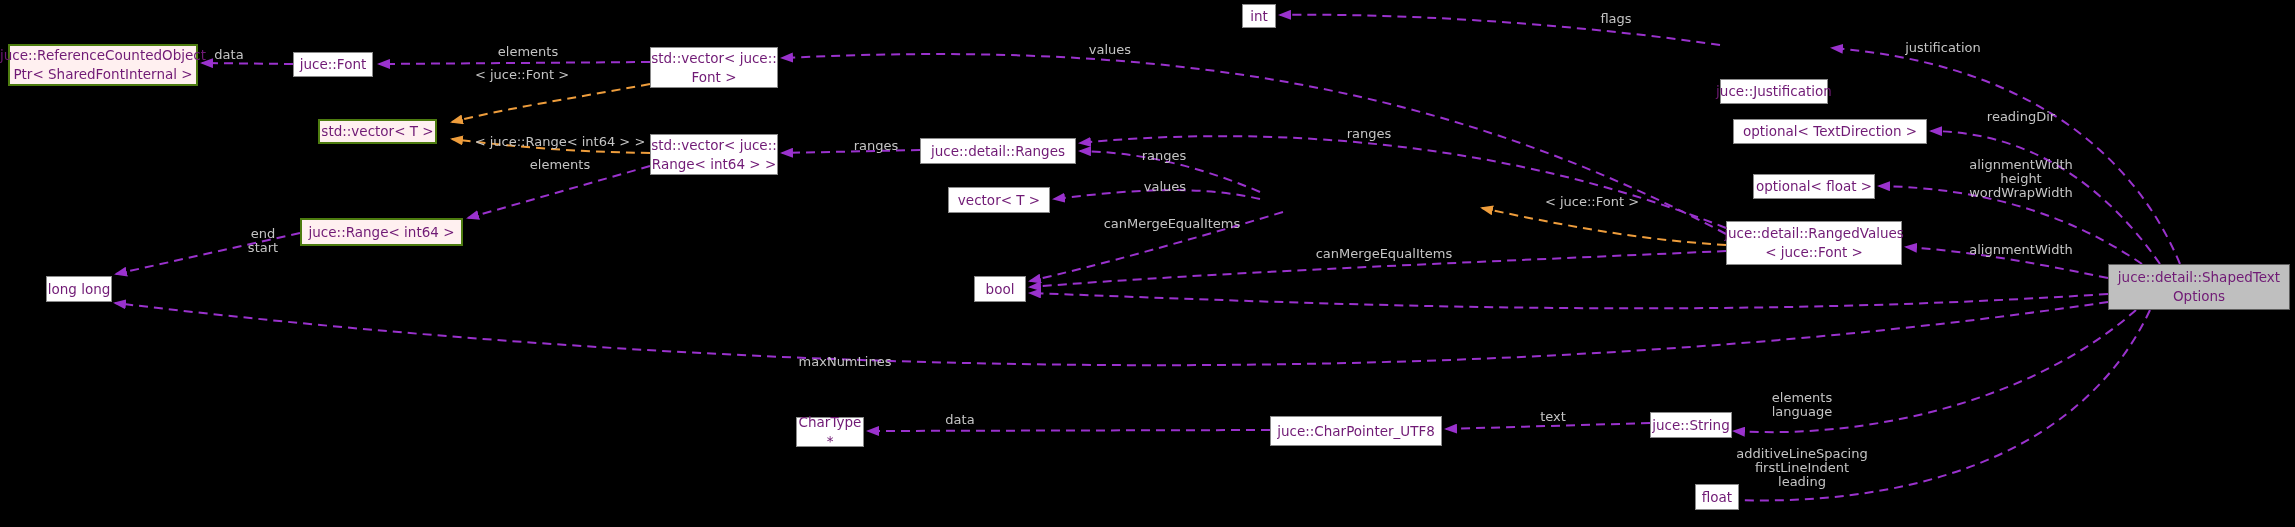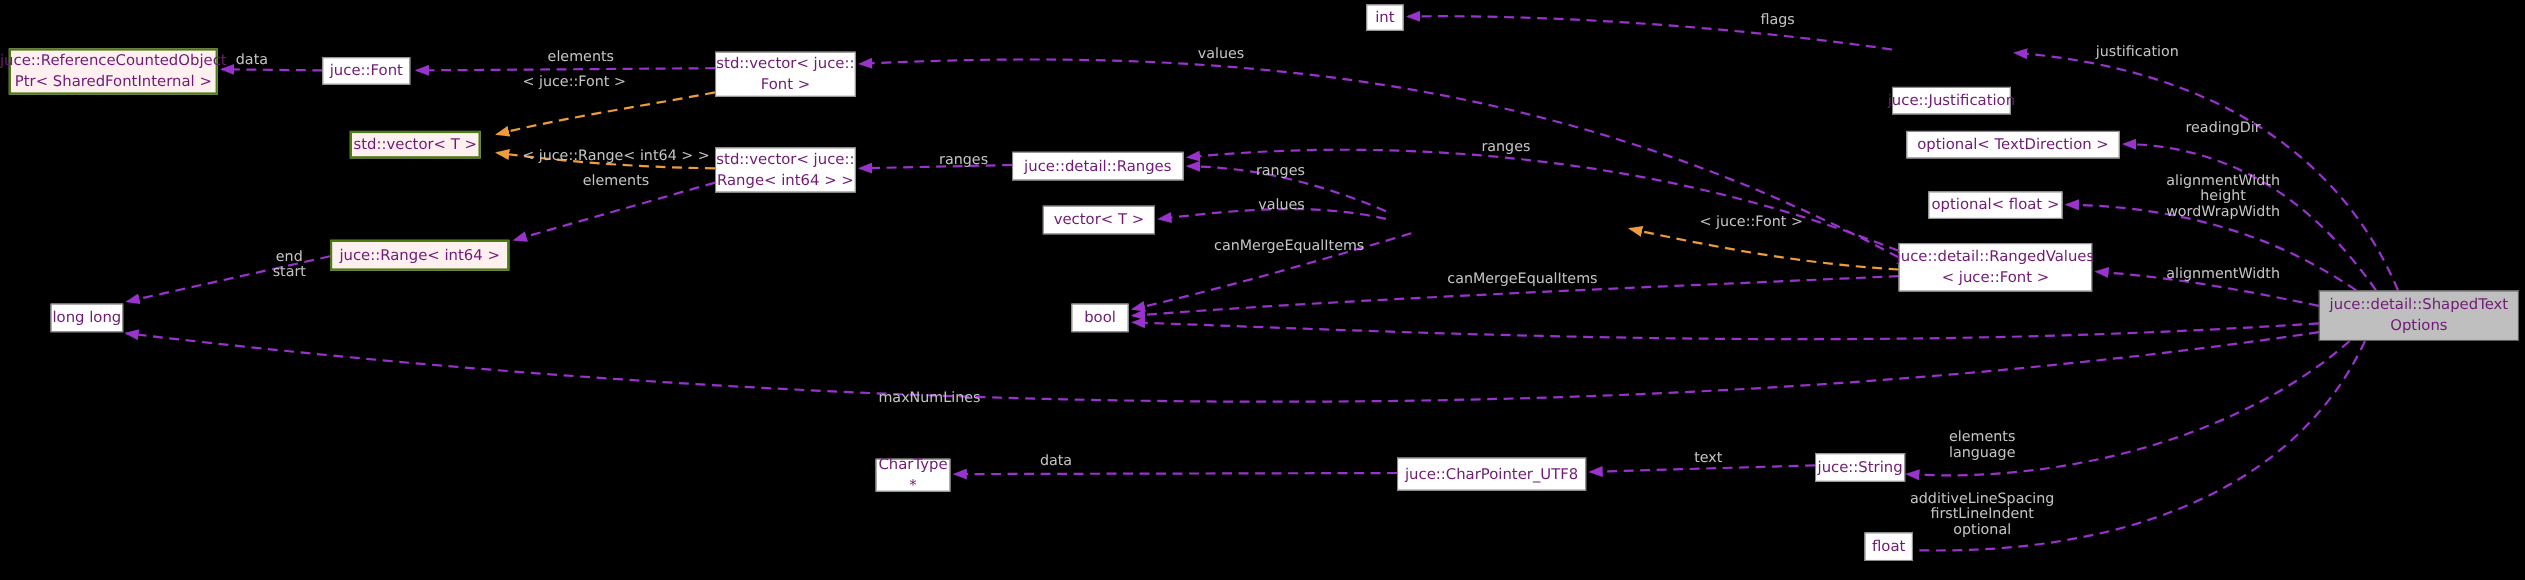--- a/index.html
+++ b/index.html
@@ -108,15 +108,15 @@
 height
 wordWrapWidth</div>
   <div class="elabel" style="left:2021px;top:243px;">alignmentWidth</div>
   <div class="elabel" style="left:845px;top:355px;">maxNumLines</div>
   <div class="elabel" style="left:960px;top:413px;">data</div>
   <div class="elabel" style="left:1553px;top:410px;">text</div>
   <div class="elabel" style="left:1802px;top:391px;">elements
 language</div>
   <div class="elabel" style="left:1802px;top:447px;">additiveLineSpacing
 firstLineIndent
-optional</div>
+leading</div>
 
 </div>
 
 </body></html>

